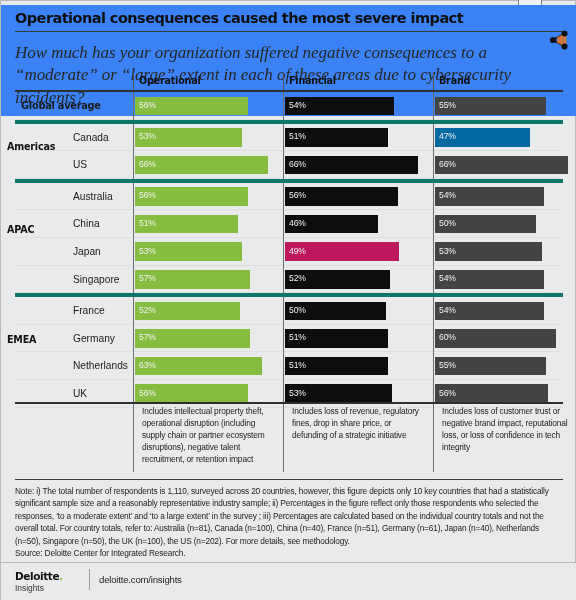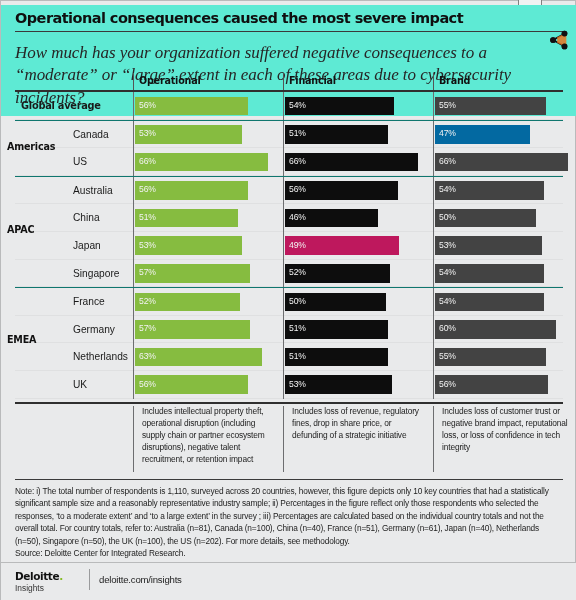--- a/index.html
+++ b/index.html
@@ -26,21 +26,21 @@
     border:1px solid #7f7f7f;
     border-top:2px solid #2f6fb0;
     border-radius:0 0 2px 2px;
   }
 
   
   .header{
     position:absolute;left:0;top:4px;width:576px;
     box-sizing:border-box;
     padding:5px 14px 6px 14px;
-    background:#5eead4;
+    background:#3b82f6;
   }
   .title{
     font-family:"DejaVu Sans", sans-serif;
     font-weight:bold;
     font-size:14.5px;
     letter-spacing:-0.55px;
     color:#0f0f0f;
     line-height:1.15;
     white-space:nowrap;
   }
@@ -87,21 +87,21 @@
   
   .body{
     position:absolute;left:14px;top:91px;width:548px;height:310px;
   }
   .row{
     position:relative;
     height:27.6px;
     width:548px;
   }
   .row.sep-top{
-    border-top:1px solid #0f766e;
+    border-top:4px solid #0f766e;
   }
   .rowline{
     position:absolute;left:0;right:0;bottom:0;height:1px;background:#dfe0e1;
   }
 
   .grouplabel{
     position:absolute;left:6px;
     font-family:"DejaVu Sans", sans-serif;
     font-weight:bold;font-size:9.6px;color:#111;
     letter-spacing:-0.2px;

